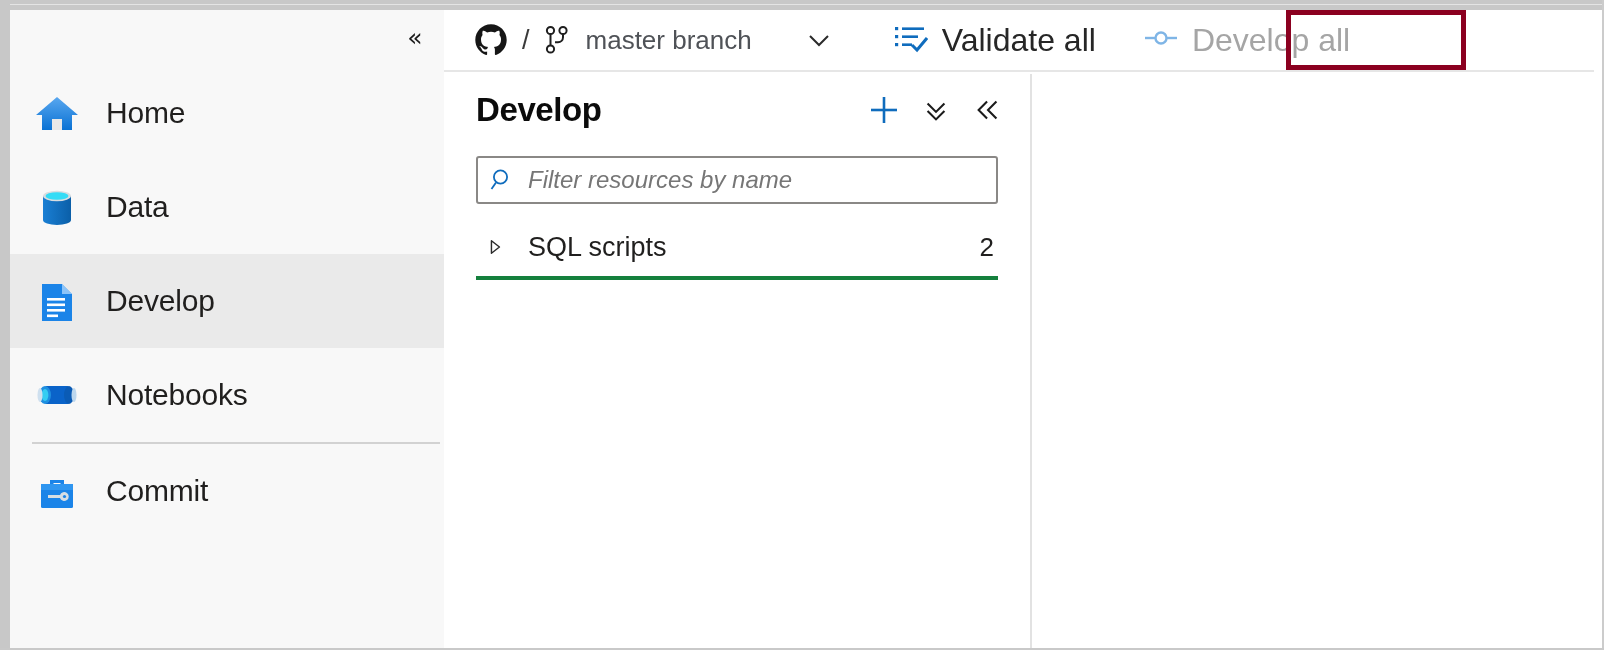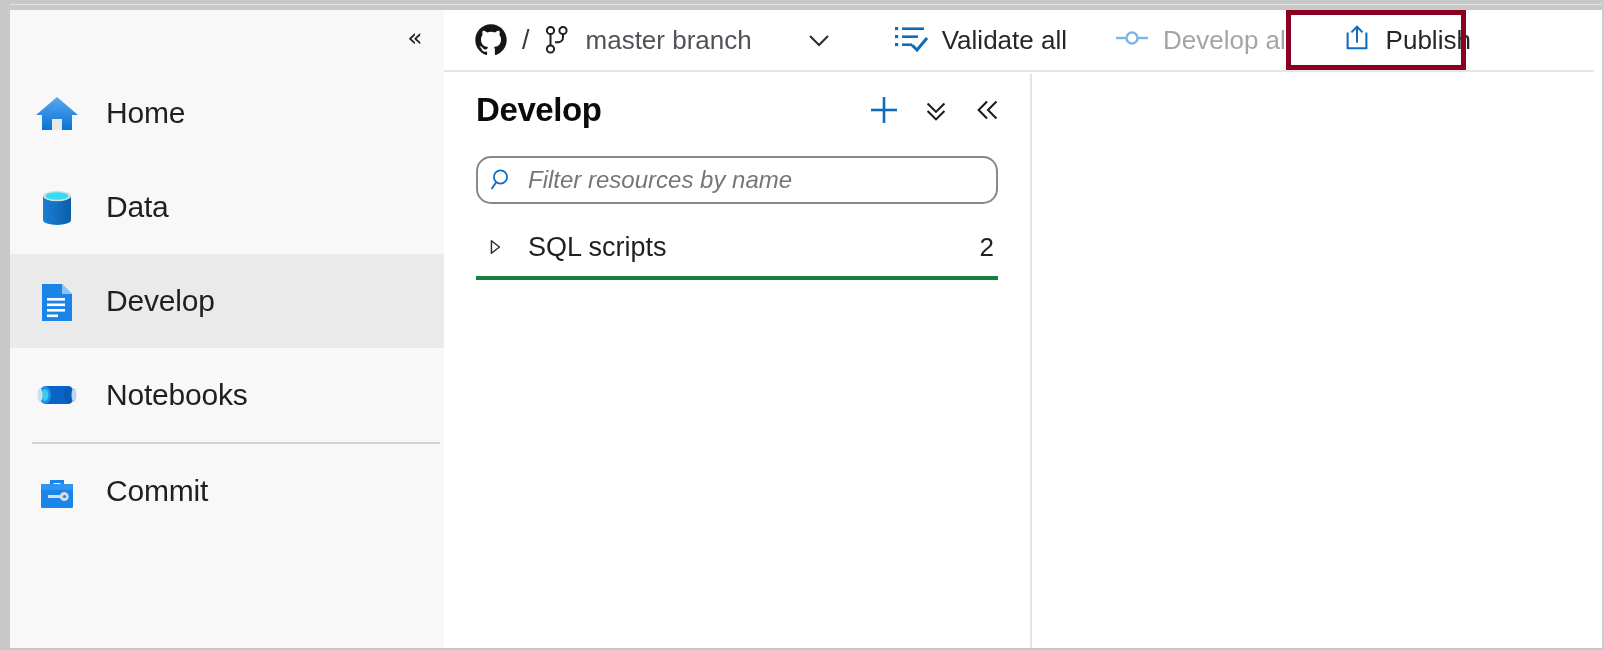--- a/index.html
+++ b/index.html
@@ -160,21 +160,21 @@
   .tb-btn {
     display: flex;
     align-items: center;
     height: 54px;
     padding: 0 14px;
     cursor: pointer;
     box-sizing: border-box;
   }
   .tb-btn .lbl {
     margin-left: 14px;
-    font-size: 26px;
+    font-size: 32px;
     color: #262626;
     white-space: nowrap;
     font-family: "Liberation Sans", sans-serif;
   }
   .tb-btn.disabled .lbl { color: #a5a5a5; }
   #validate-all-button { margin-left: 44px; }
   #commit-all-button   { margin-left: 20px; }
 
   #publish-button {
     margin-left: 20px;
@@ -228,21 +228,21 @@
   .panel-act-btn {
     width: 36px; height: 36px;
     display: flex; align-items: center; justify-content: center;
     cursor: pointer;
   }
 
   #filter-wrap {
     margin: 10px 32px 0 32px;
     height: 48px;
     border: 2px solid #8a8886;
-    border-radius: 15px;
+    border-radius: 3px;
     display: flex;
     align-items: center;
     box-sizing: border-box;
     background: #fff;
   }
   #filter-wrap .search-ico { margin-left: 12px; width: 26px; height: 26px; display:block; }
   #filter-input {
     border: none;
     outline: none;
     margin-left: 10px;
@@ -453,30 +453,20 @@
       <span>
         <svg viewBox="0 0 34 20" width="34" height="20" xmlns="http://www.w3.org/2000/svg">
           <line x1="1" y1="10" x2="11" y2="10" stroke="#7fb5e6" stroke-width="2.4"></line>
           <line x1="23" y1="10" x2="33" y2="10" stroke="#7fb5e6" stroke-width="2.4"></line>
           <circle cx="17" cy="10" r="5.5" fill="none" stroke="#7fb5e6" stroke-width="2.4"></circle>
         </svg>
       </span>
       <span class="lbl">Develop all</span>
     </div>
 
-    <div class="tb-btn" id="publish-button">
-      <span>
-        <svg viewBox="0 0 32 32" width="30" height="30" xmlns="http://www.w3.org/2000/svg">
-          <polyline points="6,10 6,27 26,27 26,10" fill="none" stroke="#0f6cbd" stroke-width="2.2"></polyline>
-          <line x1="16" y1="4" x2="16" y2="21" stroke="#0f6cbd" stroke-width="2.2"></line>
-          <polyline points="10,10 16,4 22,10" fill="none" stroke="#0f6cbd" stroke-width="2.2"></polyline>
-        </svg>
-      </span>
-      <span class="lbl">Publish</span>
-    </div>
   </div>
 
   <div id="publish-highlight"></div>
 
   <section id="develop-panel">
 
     <div id="panel-header">
       <span id="panel-title">Develop</span>
 
       <div class="panel-actions">

